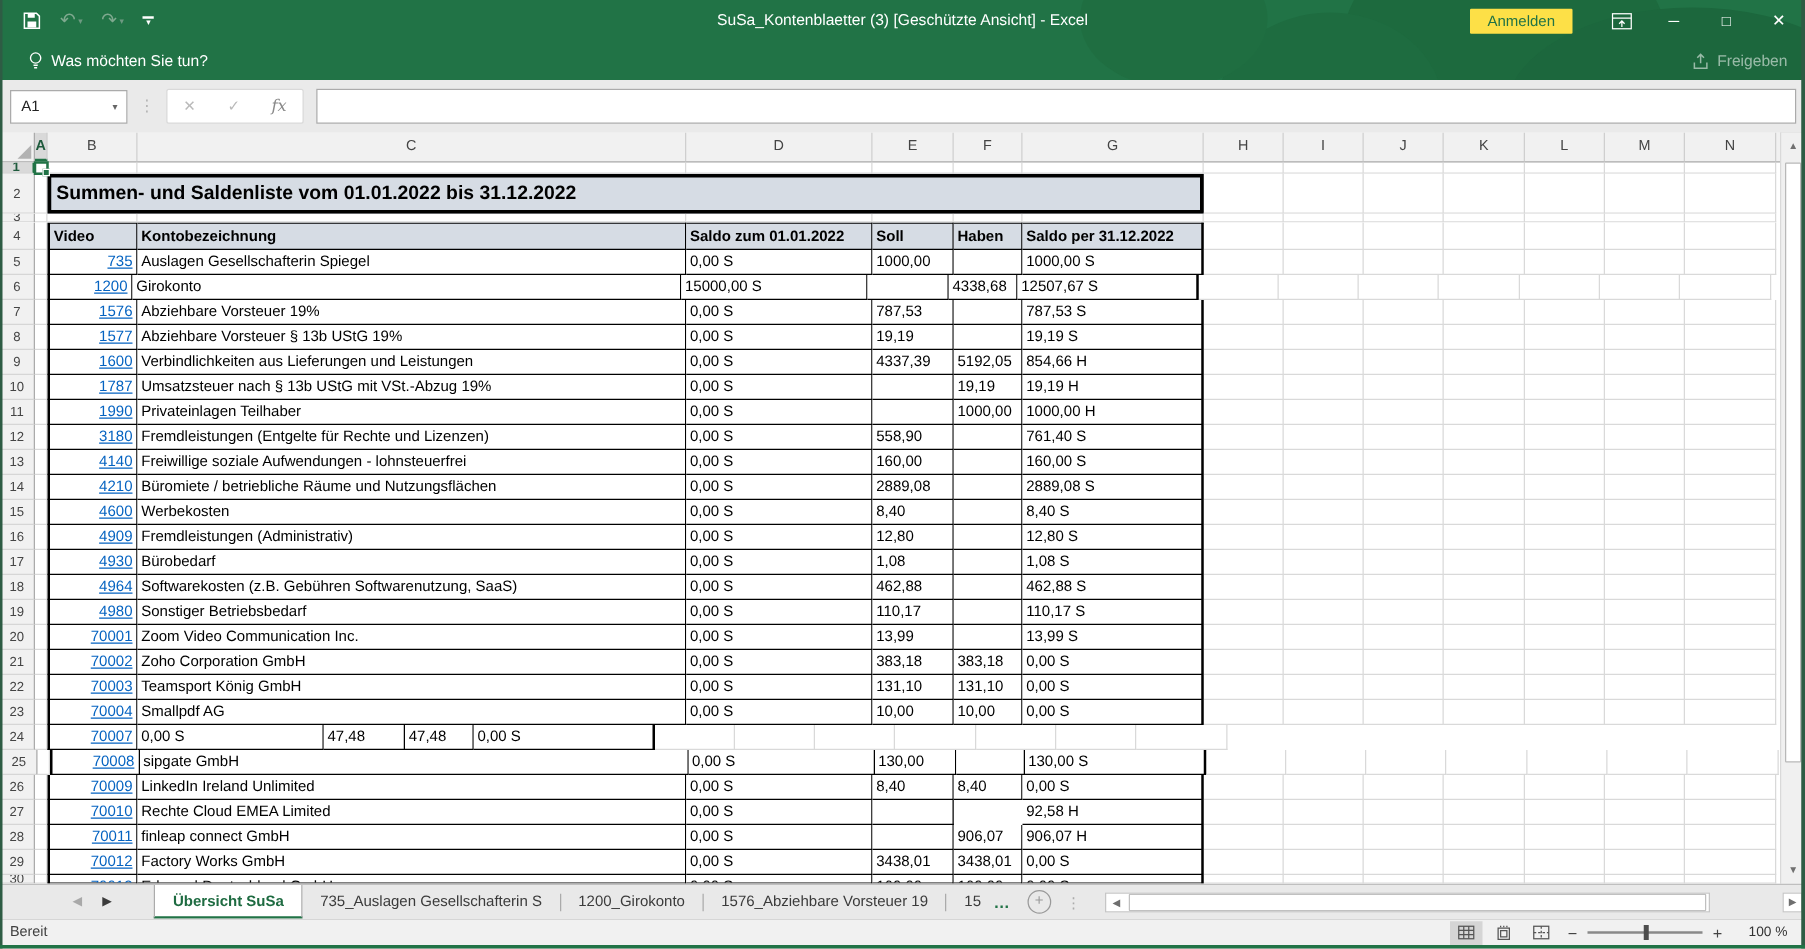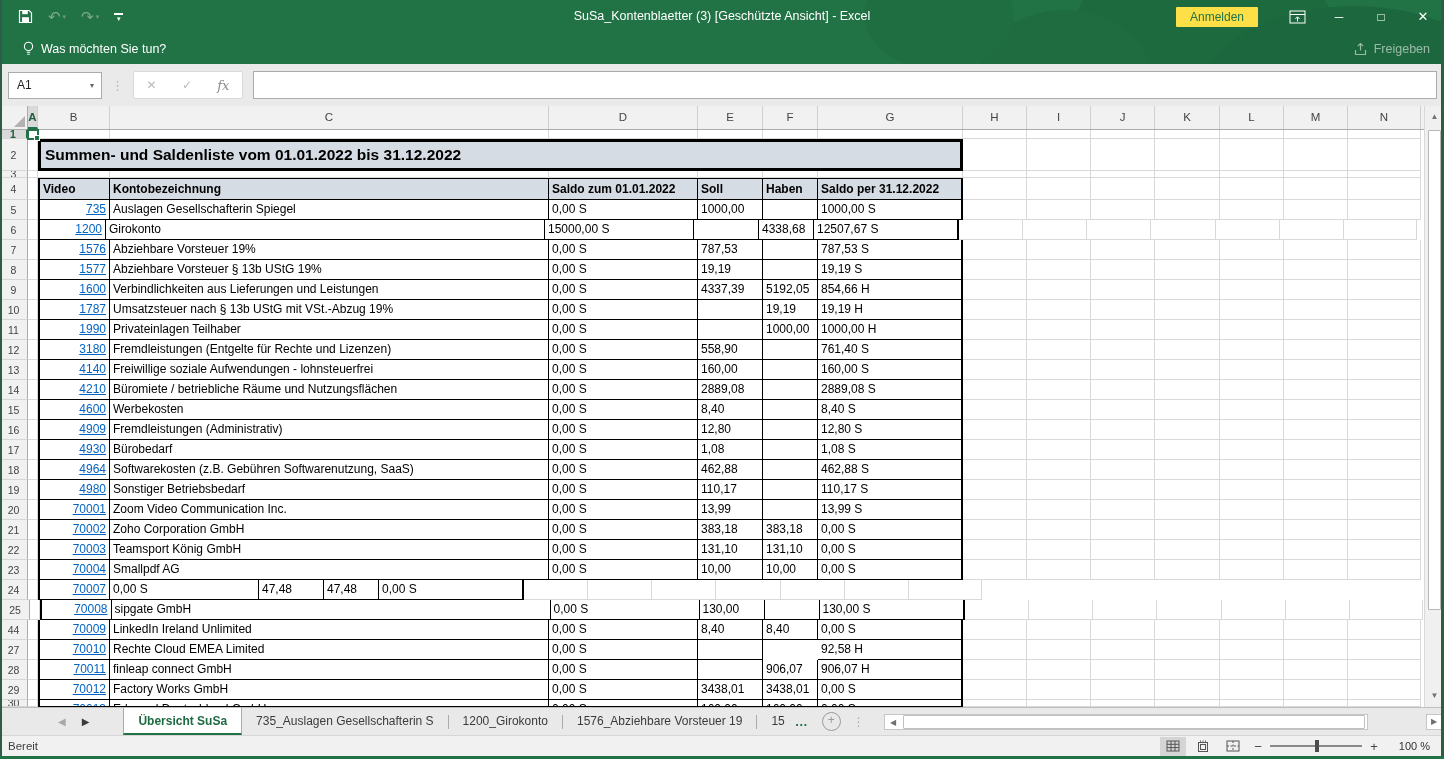--- a/index.html
+++ b/index.html
@@ -634,21 +634,21 @@
         <div class="tcell tlast" style="width: 145px;">130,00 S</div>
         <div class="cell" style="width: 64px;"></div>
         <div class="cell" style="width: 64px;"></div>
         <div class="cell" style="width: 64px;"></div>
         <div class="cell" style="width: 65px;"></div>
         <div class="cell" style="width: 64px;"></div>
         <div class="cell" style="width: 64px;"></div>
         <div class="cell" style="width: 73px;"></div>
       </div>
       <div class="g-row" style="height: 20px;">
-        <div class="g-rn">44</div>
+        <div class="g-rn">26</div>
         <div class="cell" style="width: 10px;"></div>
         <div class="tcell tkonto tfirst" style="width: 72px;"><span class="klink">70009</span></div>
         <div class="tcell" style="width: 439px;">LinkedIn Ireland Unlimited</div>
         <div class="tcell" style="width: 149px;">0,00 S</div>
         <div class="tcell" style="width: 65px;">8,40</div>
         <div class="tcell" style="width: 55px;">8,40</div>
         <div class="tcell tlast" style="width: 145px;">0,00 S</div>
         <div class="cell" style="width: 64px;"></div>
         <div class="cell" style="width: 64px;"></div>
         <div class="cell" style="width: 64px;"></div>

